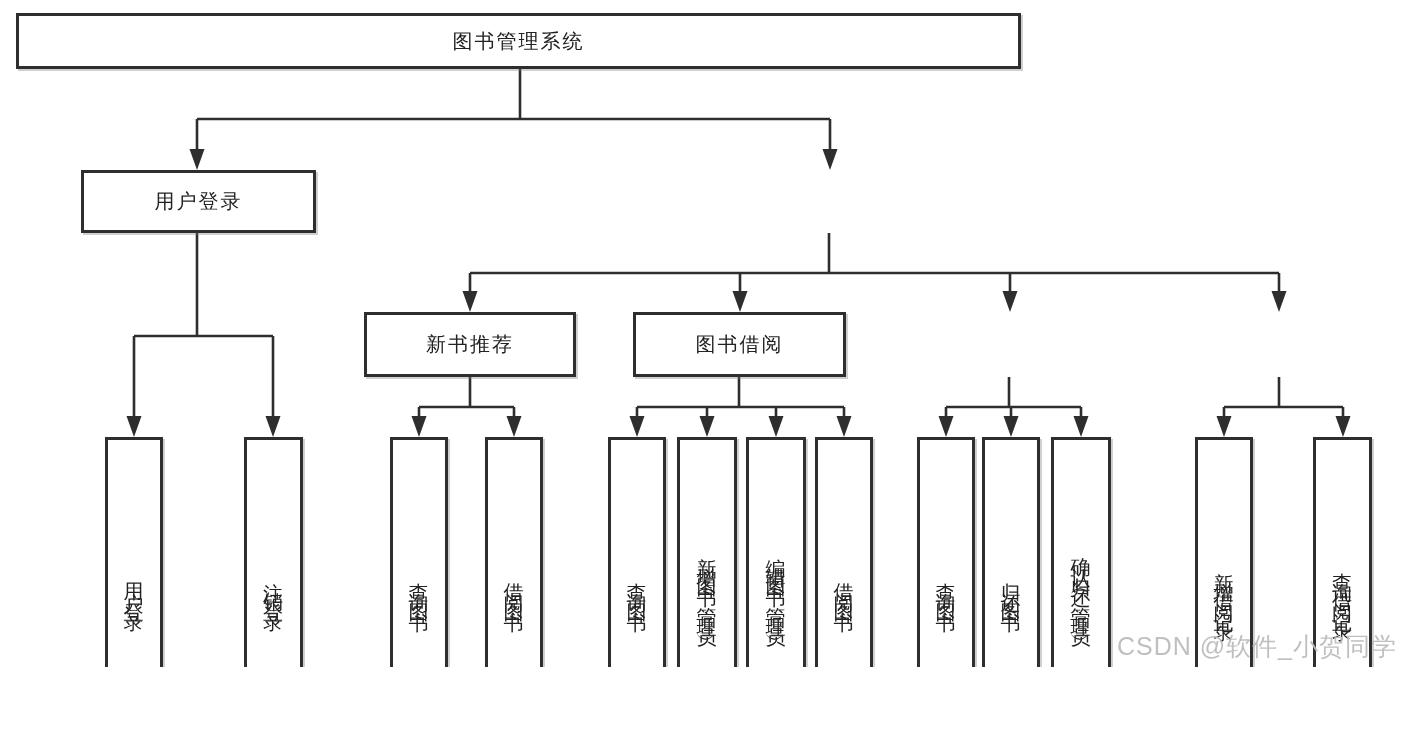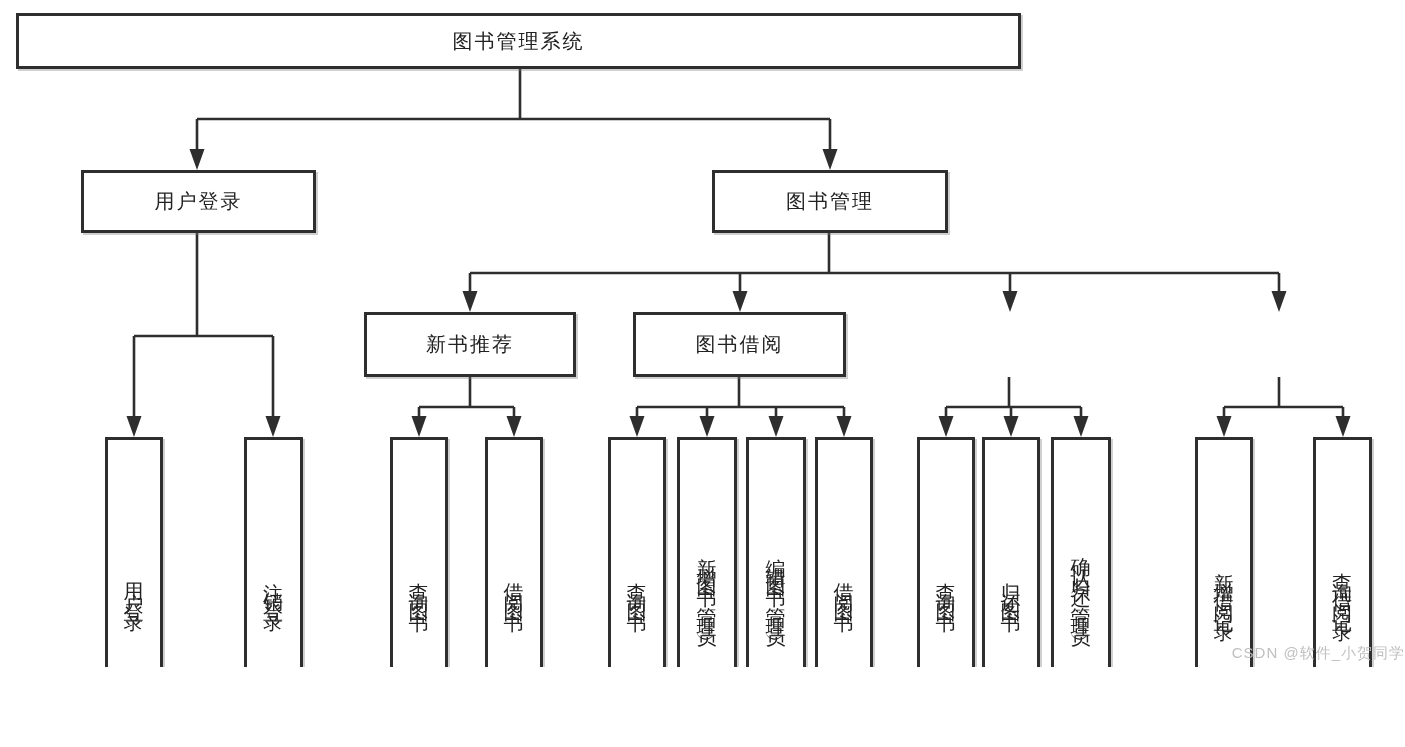--- a/index.html
+++ b/index.html
@@ -56,22 +56,22 @@
   #leaf-5 {left:677px; width:60px;}
   #leaf-6 {left:746px; width:60px;}
   #leaf-7 {left:815px; width:58px;}
   #leaf-8 {left:917px; width:58px;}
   #leaf-9 {left:982px; width:58px;}
   #leaf-10{left:1051px;width:60px;}
   #leaf-11{left:1195px;width:58px;}
   #leaf-12{left:1313px;width:59px;}
   #watermark{
     position:absolute;
-    right:0;bottom:4px;
-    font-size:15px;
+    right:8px;bottom:4px;
+    font-size:25px;
     letter-spacing:1px;
     color:var(--wm);
     opacity:0.95;
     z-index:5;
     white-space:nowrap;
   }
 </style>
 </head>
 <body>
 
@@ -102,21 +102,20 @@
              M938.5 416 L953.5 416 L946 437 Z
              M1003.5 416 L1018.5 416 L1011 437 Z
              M1073.5 416 L1088.5 416 L1081 437 Z
              M1216.5 416 L1231.5 416 L1224 437 Z
              M1335.5 416 L1350.5 416 L1343 437 Z" fill="#2e2e2e" stroke="none"></path>
   </svg>
 
   <div class="box h" id="n-root">图书管理系统</div>
 
   <div class="box h" id="n-l1-0">用户登录</div>
-  <div class="box h" id="n-l1-1">图书管理</div>
 
   <div class="box h" id="n-l2-1">图书借阅</div>
   <div class="box h" id="n-l2-0">新书推荐</div>
 
   <div class="box v" id="leaf-0">用户登录</div>
   <div class="box v" id="leaf-1">注销登录</div>
   <div class="box v" id="leaf-2">查询图书</div>
   <div class="box v" id="leaf-3">借阅图书</div>
   <div class="box v" id="leaf-4">查询图书</div>
   <div class="box v" id="leaf-5">新增图书（管理员）</div>

